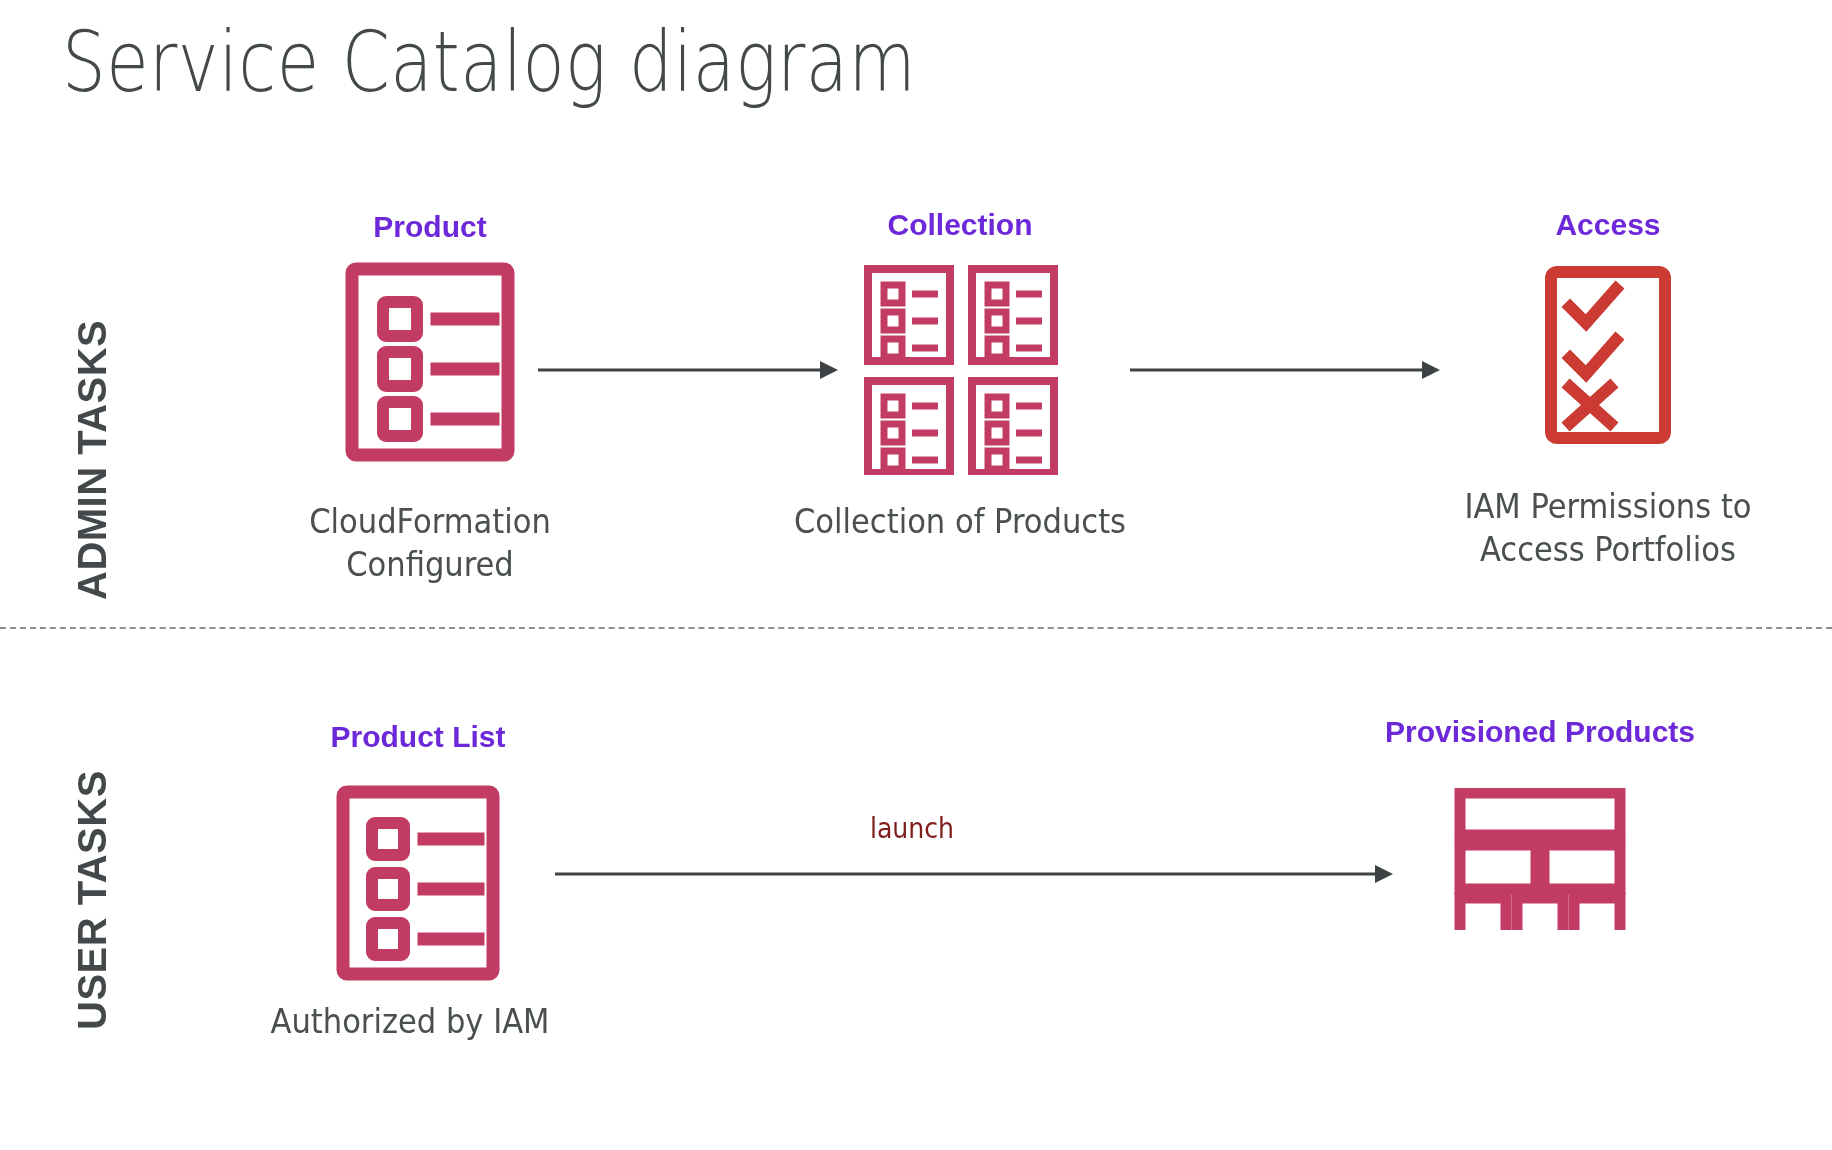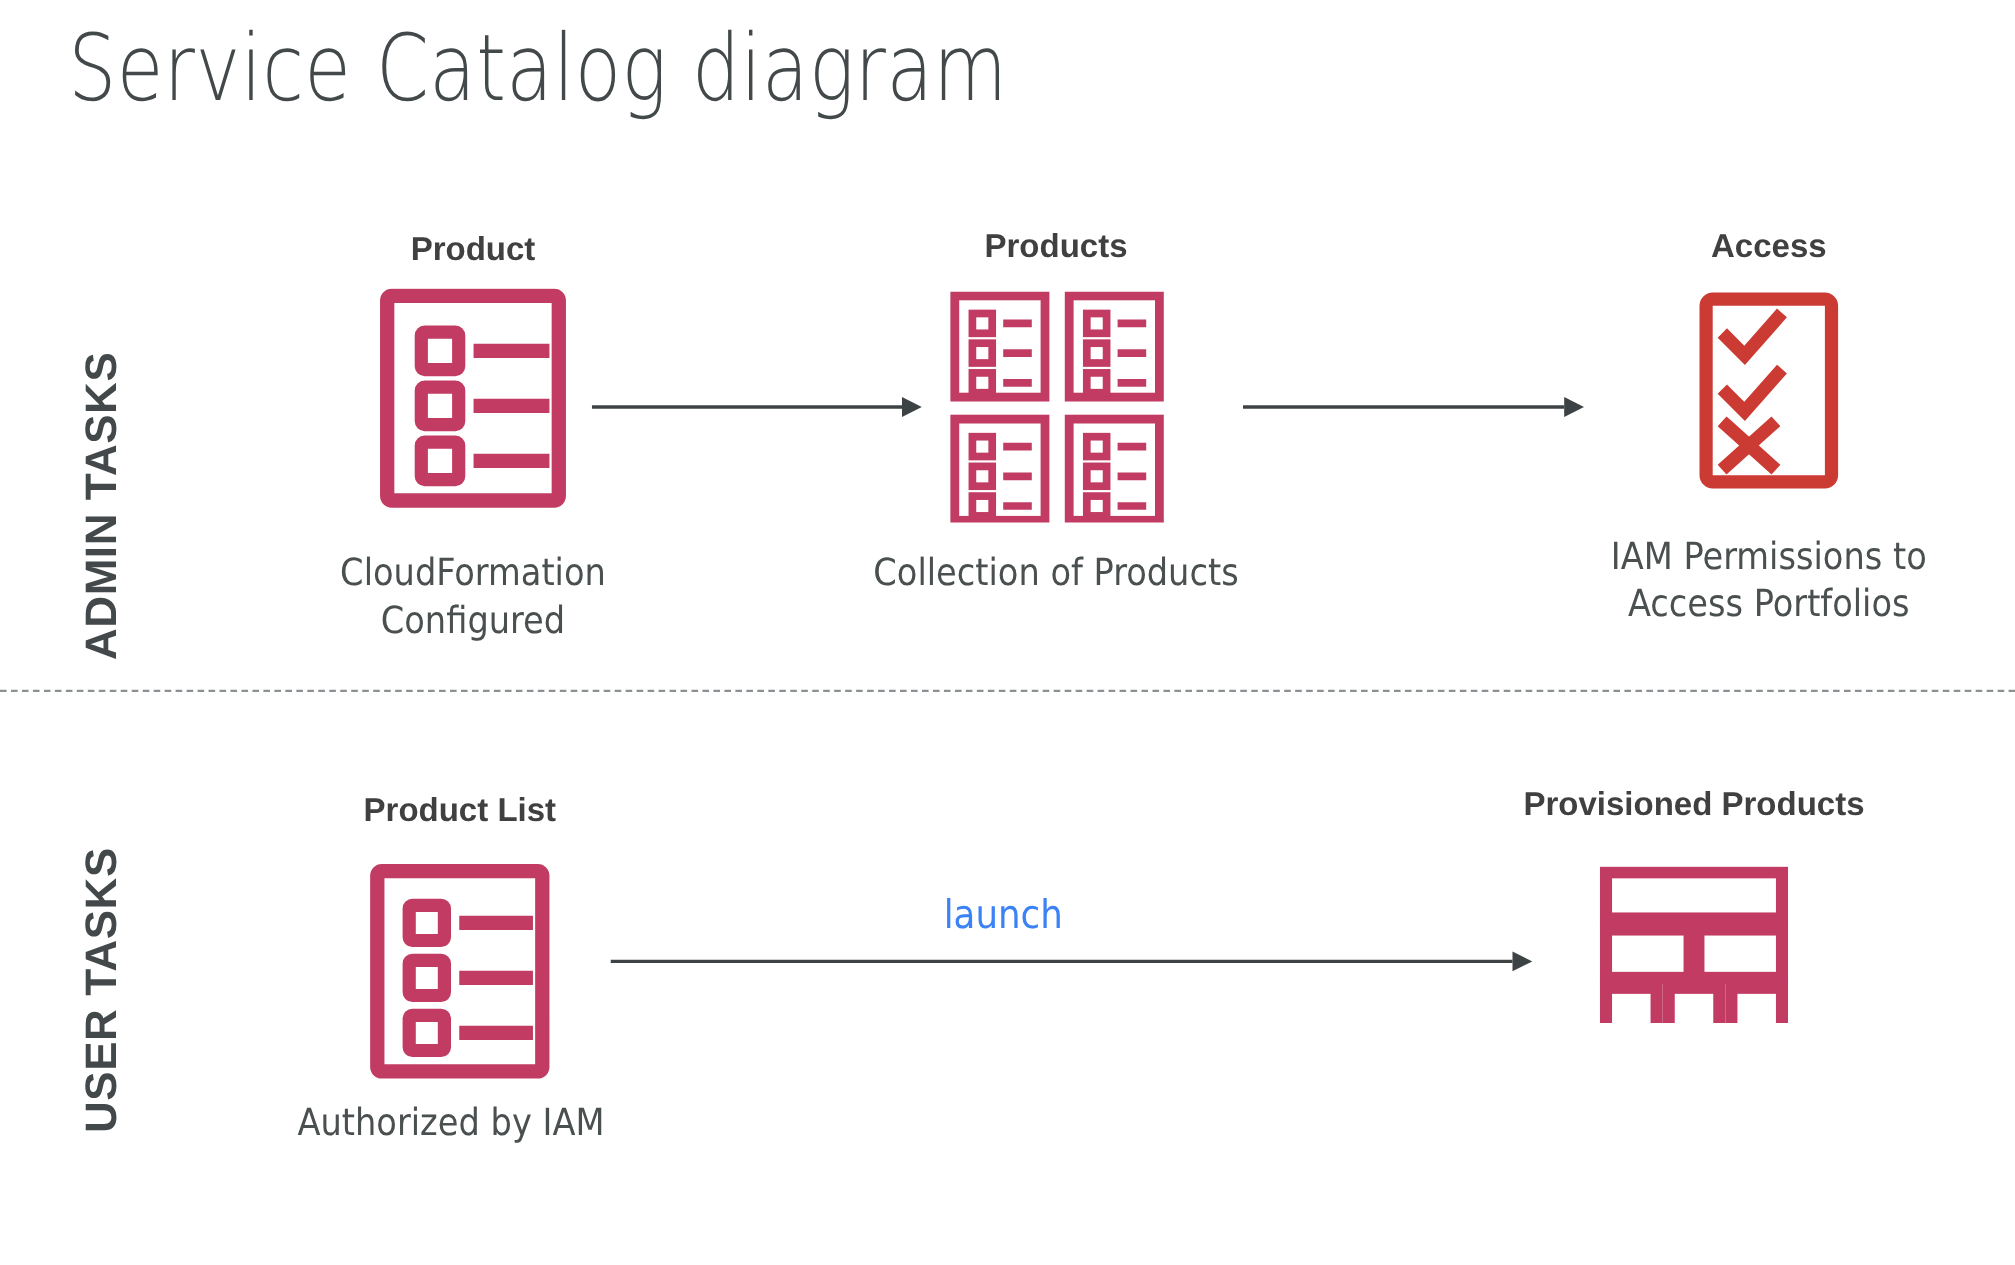--- a/index.html
+++ b/index.html
@@ -65,21 +65,21 @@
     width: 1832px;
     height: 0px;
     border-top: 2px dashed #8b9193;
   }
 
   
   .node-heading {
     position: absolute;
     font-weight: bold;
     font-size: 30px;
-    color: #404040;
+    color: #6d28d9;
     text-align: center;
     white-space: nowrap;
     transform: translateX(-50%);
     font-family: "Liberation Sans", sans-serif;
   }
   .node-caption {
     position: absolute;
     font-size: 34px;
     line-height: 1.25;
     color: #4a4f50;
@@ -99,22 +99,22 @@
 
   
   .arrow {
     position: absolute;
     height: 24px;
   }
   .arrow svg { display: block; }
 
   #launch-label {
     position: absolute;
-    font-size: 36px;
-    color: #3b82f6;
+    font-size: 28px;
+    color: #7f1d1d;
     transform: translateX(-50%);
     font-weight: 400;
     font-family: "DejaVu Sans", sans-serif;
     font-stretch: condensed;
     white-space: nowrap;
   }
 </style>
 </head>
 <body>
 
@@ -145,21 +145,21 @@
   <div class="node-caption" style="left:430px; top:500px; width:420px;">CloudFormation
 Configured</div>
 
   <div class="arrow" style="left:538px; top:358px;">
     <svg width="300" height="24" viewBox="0 0 300 24">
       <line x1="0" y1="12" x2="282" y2="12" stroke="#3d4344" stroke-width="3"></line>
       <polygon points="282,3 300,12 282,21" fill="#3d4344"></polygon>
     </svg>
   </div>
 
-  <div class="node-heading" style="left:960px; top:208px;">Products</div>
+  <div class="node-heading" style="left:960px; top:208px;">Collection</div>
 
   <div class="icon-wrap" style="left:960px; top:265px;">
     <svg width="200" height="210" viewBox="0 0 200 210" aria-hidden="true">
       <g>
 
         <g transform="translate(4,0)">
           <rect x="4" y="4" width="82" height="92" fill="none" stroke="#C23B63" stroke-width="8"></rect>
           <rect x="20" y="20" width="18" height="18" fill="none" stroke="#C23B63" stroke-width="7"></rect>
           <line x1="48" y1="29" x2="74" y2="29" stroke="#C23B63" stroke-width="7"></line>
           <rect x="20" y="47" width="18" height="18" fill="none" stroke="#C23B63" stroke-width="7"></rect>

